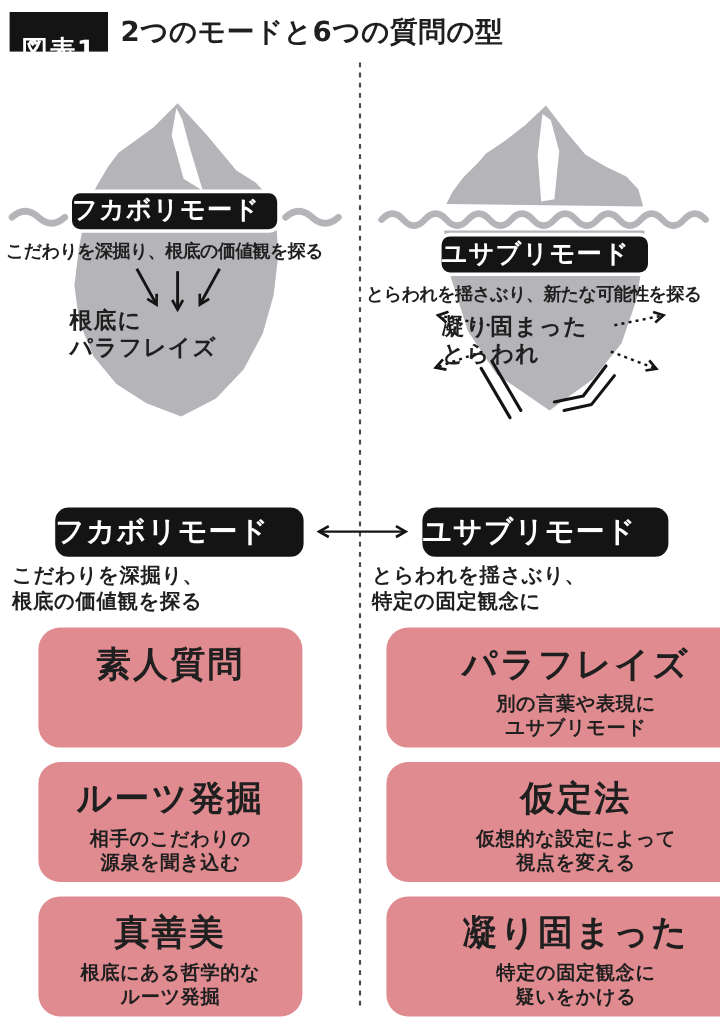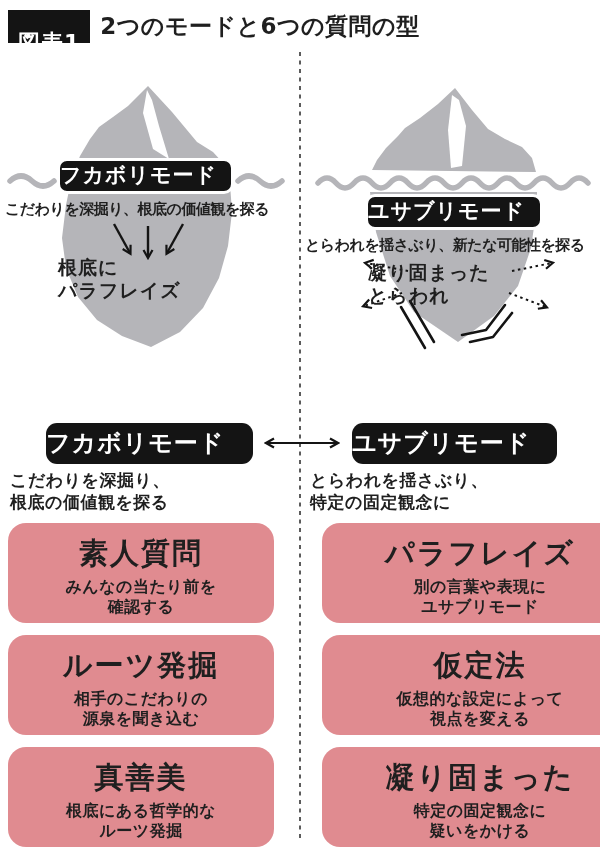--- a/index.html
+++ b/index.html
@@ -36,21 +36,21 @@
         text-align:left;border-radius:10px;}
   .pill.top{height:36px;line-height:29px;font-size:21px;border:3px solid #fff;letter-spacing:1px;}
   .pill.mid{height:41px;line-height:41px;font-size:24px;border-radius:11px;letter-spacing:1px;}
   .ice-desc{font-size:15px;letter-spacing:-0.5px;white-space:nowrap;}
   .core{font-size:19px;line-height:23px;letter-spacing:1px;}
   .mid-desc{font-size:17px;line-height:22px;letter-spacing:0.5px;}
 
   
   .qbox{position:absolute;z-index:2;height:100px;background:var(--accent-pink);
         border-radius:18px;text-align:center;color:var(--text);}
-  .qbox.colL{left:8px;width:266px;}
+  .qbox.colL{left:32px;width:220px;}
   .qbox.colR{left:322px;width:316px;}
   .qtitle{font-size:29px;font-weight:bold;margin-top:11px;letter-spacing:2px;}
   .qdesc{font-size:16px;font-weight:bold;line-height:20px;margin-top:3px;letter-spacing:0.5px;}
 </style>
 </head>
 <body>
 
 <div class="page">
 
   <div class="hdr">
@@ -126,24 +126,20 @@
     <div>こだわりを深掘り、</div>
     <div>根底の価値観を探る</div>
   </div>
   <div class="ov mid-desc" style="left:310px;top:469px;width:280px">
     <div>とらわれを揺さぶり、</div>
     <div>特定の固定観念に</div>
   </div>
 
   <div class="qbox colL" style="top:523px">
     <div class="qtitle">素人質問</div>
-    <div class="qdesc">
-      <div>みんなの当たり前を</div>
-      <div>確認する</div>
-    </div>
   </div>
   <div class="qbox colL" style="top:635px">
     <div class="qtitle">ルーツ発掘</div>
     <div class="qdesc">
       <div>相手のこだわりの</div>
       <div>源泉を聞き込む</div>
     </div>
   </div>
   <div class="qbox colL" style="top:747px">
     <div class="qtitle">真善美</div>

